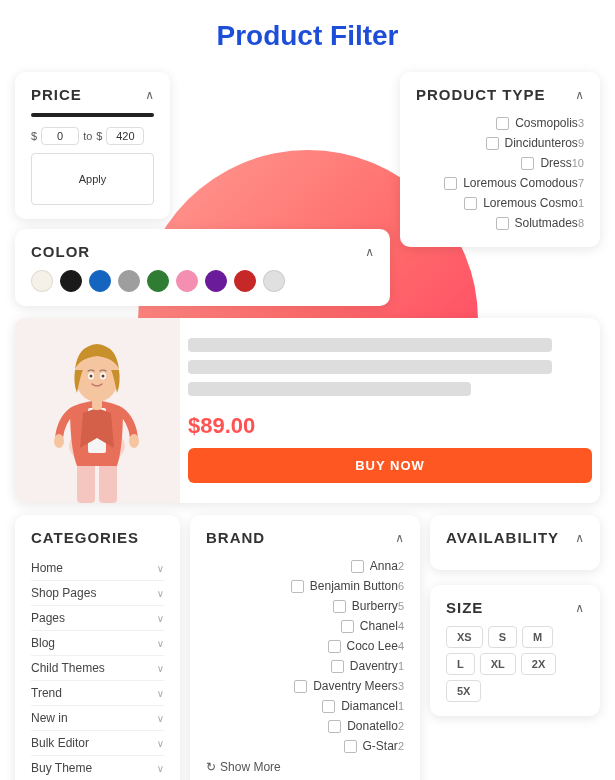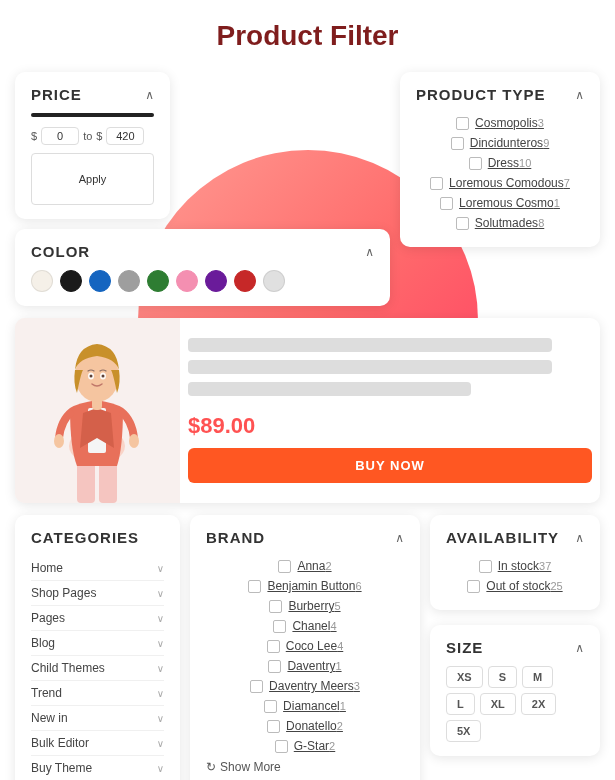--- a/index.html
+++ b/index.html
@@ -30,21 +30,21 @@
       left: 50%;
       transform: translateX(-50%);
       z-index: 0;
       opacity: 0.85;
     }
 
     h1.page-title {
       text-align: center;
       font-size: 28px;
       font-weight: 800;
-      color: #7f1d1d;
+      color: #1d4ed8;
       margin-bottom: 20px;
       position: relative;
       z-index: 10;
     }
 
     
     .card {
       background: white;
       border-radius: 10px;
       box-shadow: 0 2px 12px rgba(0,0,0,0.10);
@@ -132,25 +132,24 @@
 
     
     .product-type-card {
       width: 200px;
       flex-shrink: 0;
     }
     .checkbox-list { list-style: none; }
     .checkbox-item {
       display: flex;
       align-items: center;
-      justify-content: center;
+      justify-content: flex-end;
       padding: 3px 0;
       font-size: 12px;
       color: #444;
-      text-decoration: underline;
     }
     .checkbox-item-left {
       display: flex;
       align-items: center;
       gap: 6px;
     }
     .cb {
       width: 13px;
       height: 13px;
       border: 1.5px solid #bbb;
@@ -592,36 +591,20 @@
       </div>
     </div>
 
     <div class="right-col">
 
       <div class="card">
         <div class="card-header">
           <span class="card-header-title">AVAILABILITY</span>
           <span class="chevron">∧</span>
         </div>
-        <ul class="checkbox-list">
-          <li class="checkbox-item">
-            <div class="checkbox-item-left">
-              <div class="cb"></div>
-              <span>In stock</span>
-            </div>
-            <span class="item-count">37</span>
-          </li>
-          <li class="checkbox-item">
-            <div class="checkbox-item-left">
-              <div class="cb"></div>
-              <span>Out of stock</span>
-            </div>
-            <span class="item-count">25</span>
-          </li>
-        </ul>
       </div>
 
       <div class="card">
         <div class="card-header">
           <span class="card-header-title">SIZE</span>
           <span class="chevron">∧</span>
         </div>
         <div class="size-grid">
           <button class="size-btn">XS</button>
           <button class="size-btn">S</button>

